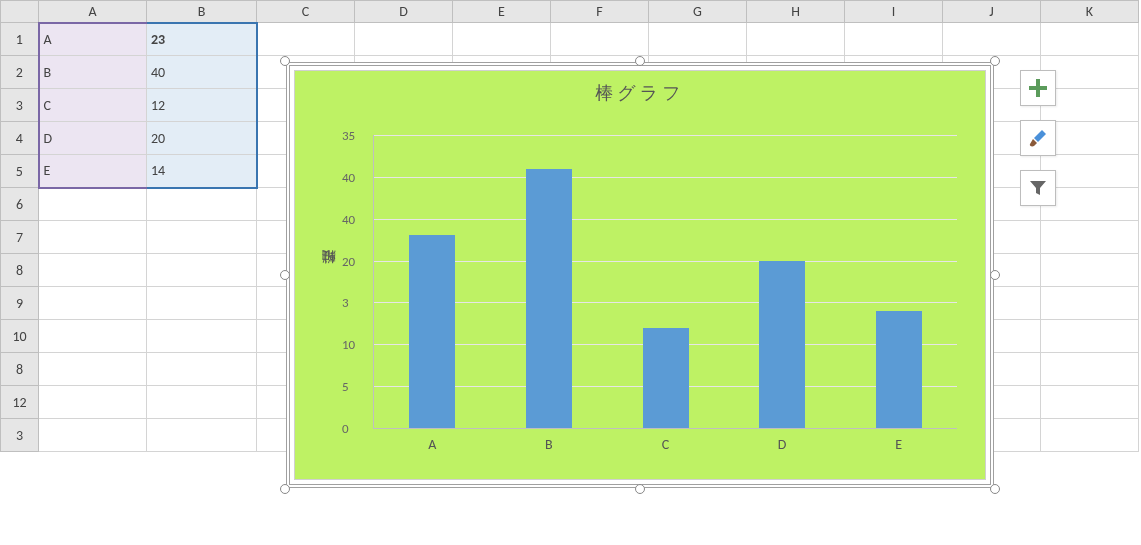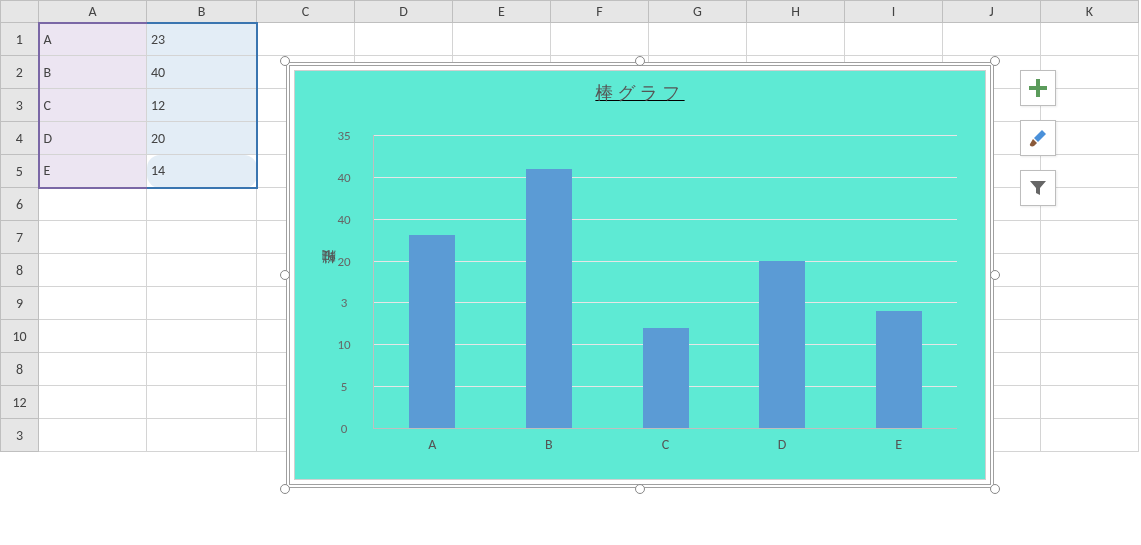--- a/index.html
+++ b/index.html
@@ -40,42 +40,41 @@
     .grid .corner { width: 38px; height: 22px; }
     .col-A { width: 108px; }
     .col-B { width: 110px; }
     .col-C, .col-D, .col-E, .col-F, .col-G, .col-H, .col-I, .col-J, .col-K { width: 98px; }
     .num { text-align: right; }
     .sel-a { background: #ece5f2 !important; border: 1px solid #8d83b5; }
     .sel-b { background: #e3edf6 !important; border: 1px solid #6a9bc9; }
     .sel-a.top { border-top: 2px solid #7a67a6; }
     .sel-a.left { border-left: 2px solid #7a67a6; }
     .sel-a.bottom { border-bottom: 2px solid #7a67a6; }
-    .sel-b.top { border-top: 2px solid #3a75b0; }
+    .sel-b.top { border-top: 2px solid #3a75b0; font-weight: bold; }
     .sel-b.right { border-right: 2px solid #3a75b0; }
-    .sel-b.bottom { border-bottom: 2px solid #3a75b0; border-radius: 13px; }
+    .sel-b.bottom { border-bottom: 2px solid #3a75b0; }
 
     
     .chart-wrap {
       position: absolute;
       left: 280px; top: 56px;
       width: 720px; height: 438px;
     }
     .chart-border {
       position: absolute;
       inset: 6px;
       border: 4px double #a0a0a0;
       background: #fff;
     }
     .chart-inner {
       position: absolute;
       inset: 14px;
       border: 1px solid #d0d0d0;
-      background: #5eead4;
-      text-decoration: underline;
+      background: #bef264;
     }
     .chart-title {
       text-align: center;
       font-size: 18px;
       color: #555;
       margin-top: 10px;
       letter-spacing: 4px;
     }
     .plot {
       position: absolute;
@@ -87,24 +86,24 @@
       width: 100%; height: 100%;
       border-left: 1px solid #bfbfbf;
       border-bottom: 1px solid #bfbfbf;
     }
     .gridline {
       position: absolute; left: 0; right: 0;
       border-top: 1px solid #e6e6e6;
     }
     .ytick {
       position: absolute;
-      right: 100%; margin-right: 18px;
+      right: 100%; margin-right: 8px;
       transform: translateY(-50%);
       font-size: 13px; color: #666;
-      text-align: center; width: 24px;
+      text-align: left; width: 24px;
     }
     .bar {
       position: absolute;
       bottom: 0;
       width: 46px;
       background: #5b9bd5;
       transform: translateX(-50%);
     }
     .xtick {
       position: absolute;

